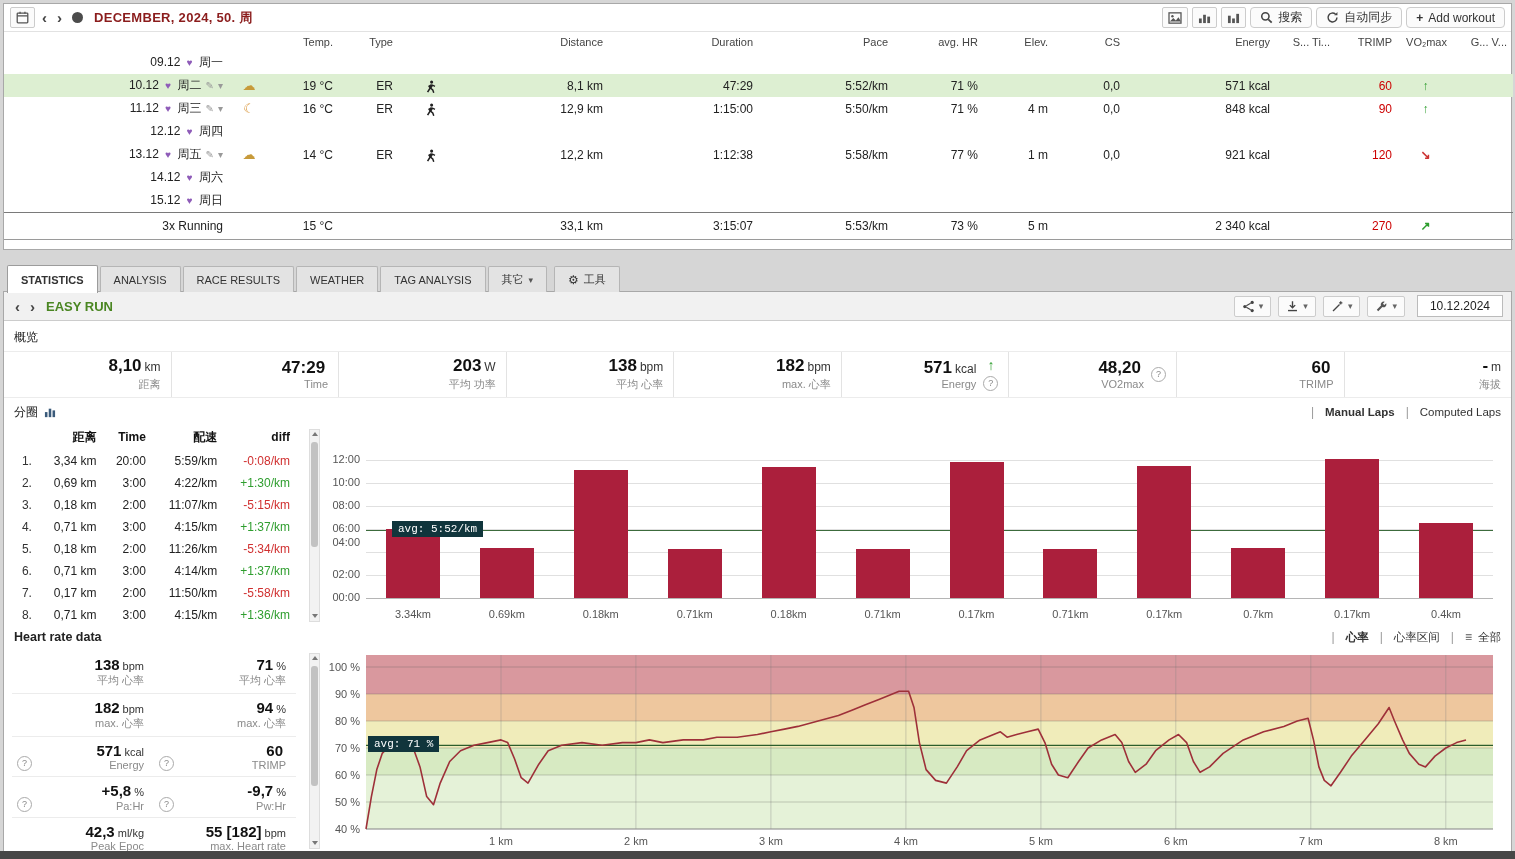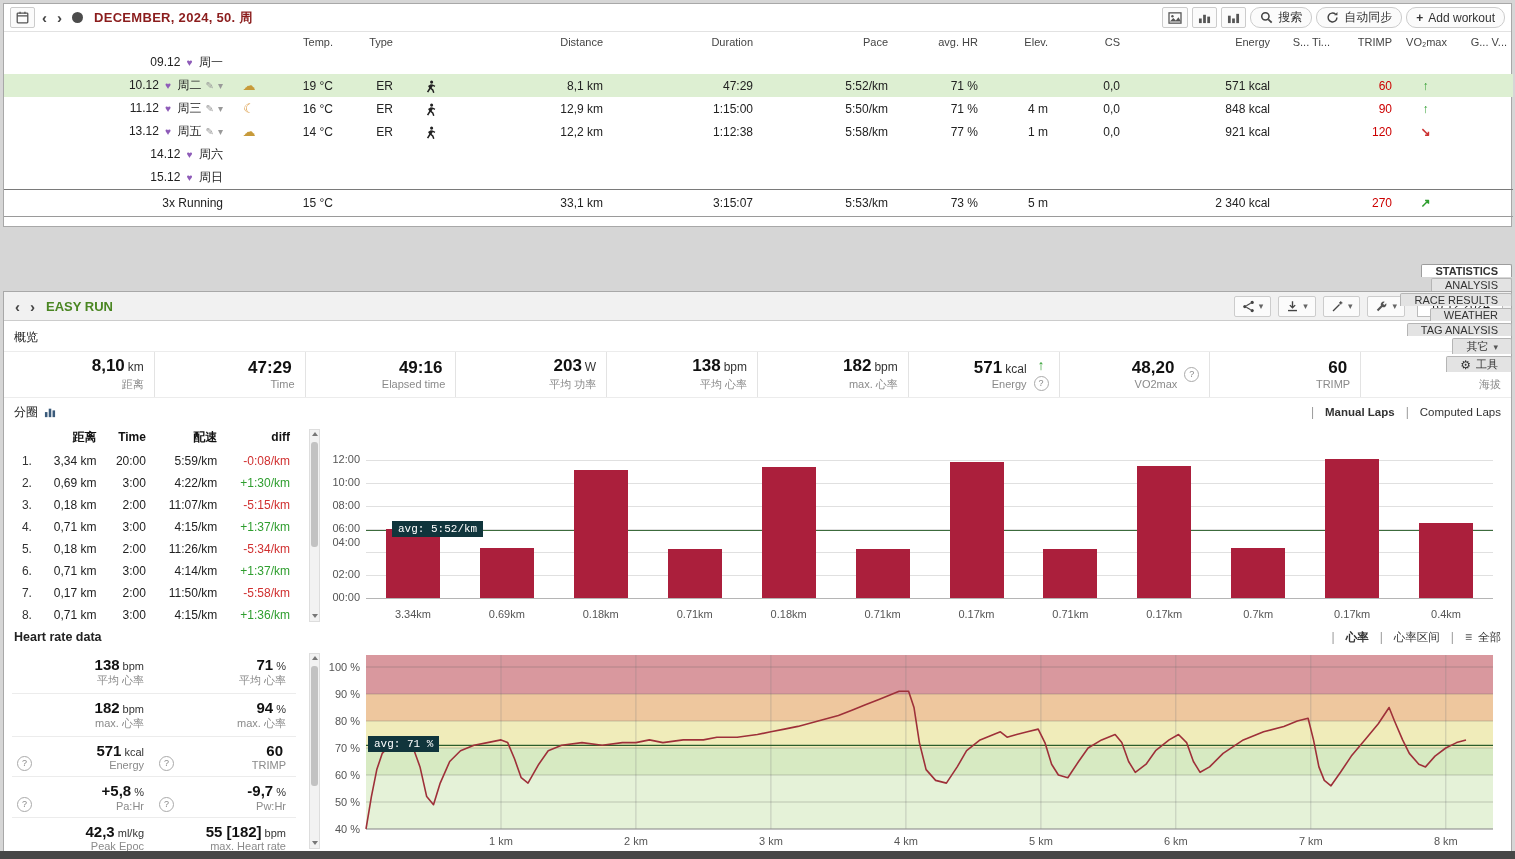--- a/index.html
+++ b/index.html
@@ -5,21 +5,21 @@
   html,body{margin:0;padding:0;width:1515px;height:859px;overflow:hidden;
     background:#d6d6d6;font-family:"Liberation Sans",sans-serif;font-size:12px;color:#222;}
   .page{position:relative;width:1515px;height:859px;overflow:hidden;}
 
   
   .panel-top{position:absolute;left:3px;top:3px;width:1509px;background:#fff;border:1px solid #a8a8a8;box-sizing:border-box;}
   .toolbar{display:flex;align-items:center;height:27px;padding:0 6px;gap:4px;background:#fff;border-bottom:1px solid #e2e2e2;}
   .tb-iconbtn{display:inline-flex;align-items:center;justify-content:center;gap:4px;height:21px;min-width:22px;
     background:#fbfbfb;border:1px solid #ccc;border-radius:2px;cursor:pointer;padding:0 5px;color:#333;}
   .tb-btn{display:inline-flex;align-items:center;gap:5px;height:21px;padding:0 9px;background:#fbfbfb;border:1px solid #ccc;
-    border-radius:10px;font-size:12px;color:#333;cursor:pointer;white-space:nowrap;}
+    border-radius:4px;font-size:12px;color:#333;cursor:pointer;white-space:nowrap;}
   .nav-arrow{border:none;background:none;font-size:15px;font-weight:bold;color:#444;cursor:pointer;padding:0 3px;line-height:1;}
   .dot{width:11px;height:11px;border-radius:50%;background:#4c4c4c;margin:0 3px;flex:0 0 auto;}
   .week-title{color:#8b1c1c;font-weight:bold;font-size:13px;margin-left:4px;letter-spacing:.3px;}
   .tb-spacer{flex:1;}
   .plus-ic{font-weight:bold;color:#333;}
 
   table.week-table{width:100%;border-collapse:collapse;table-layout:fixed;font-size:12px;margin-bottom:9px;}
   .week-table th{font-weight:normal;color:#444;font-size:11px;text-align:right;padding:4px 6px 3px;white-space:nowrap;overflow:hidden;}
   .week-table td{padding:3px 6px;height:16px;text-align:right;white-space:nowrap;overflow:hidden;}
   .week-table .c-date{text-align:right;padding-left:26px;margin-left:44px;}
@@ -30,21 +30,21 @@
   .heart{color:#8e5bb8;font-size:10px;margin:0 3px;}
   .row-ic{color:#999;font-size:10px;margin-left:4px;cursor:pointer;}
   .w-ic{font-size:13px;}
   .w-cloud{color:#c79a3a;}
   .w-moon{color:#d78f2e;}
   .t-up{color:#2e9e2e;font-weight:bold;}
   .t-down{color:#cc3333;font-weight:bold;}
 
   
   .bottom-wrap{position:absolute;left:3px;top:264px;width:1509px;}
-  .tabs-row{display:flex;align-items:flex-end;height:28px;padding-left:4px;position:relative;z-index:2;gap:2px;flex-direction:column;}
+  .tabs-row{display:flex;align-items:flex-end;height:28px;padding-left:4px;position:relative;z-index:2;gap:2px;}
   .tab{height:25px;padding:0 13px;display:flex;align-items:center;gap:5px;background:#e3e3e3;border:1px solid #b5b5b5;
     border-bottom:none;font-size:11px;color:#333;border-radius:2px 2px 0 0;cursor:pointer;white-space:nowrap;}
   .tab.active{background:#fff;font-weight:bold;height:27px;margin-bottom:-1px;border-color:#9c9c9c;}
   .tab.tool{margin-left:5px;}
   .tab .caret{font-size:9px;color:#555;}
   .tab .gear{font-size:12px;color:#333;}
   .panel-bottom{position:relative;background:#fff;border:1px solid #a8a8a8;height:566px;margin-top:-1px;z-index:1;box-sizing:border-box;overflow:hidden;}
 
   .workout-header{height:28px;background:#f1f1f1;border-bottom:1px solid #ccc;display:flex;align-items:center;padding:0 8px;gap:4px;}
   .workout-title{color:#4a8622;font-weight:bold;font-size:13px;margin-left:4px;}
@@ -271,20 +271,38 @@
             <td class="">71 %</td>
             <td class="">4 m</td>
             <td class="">0,0</td>
             <td class="">848 kcal</td>
             <td class=""></td>
             <td class="c-trimp">90</td>
             <td class="c-center"><span class="t-up">↑</span></td>
             <td class=""></td>
           </tr>
           <tr>
+            <td class="c-date">12.12 <span class="heart">♥</span> 周四</td>
+            <td class="c-center"></td>
+            <td class=""></td>
+            <td class=""></td>
+            <td class="c-center"></td>
+            <td class=""></td>
+            <td class=""></td>
+            <td class=""></td>
+            <td class=""></td>
+            <td class=""></td>
+            <td class=""></td>
+            <td class=""></td>
+            <td class=""></td>
+            <td class="c-trimp"></td>
+            <td class=""></td>
+            <td class=""></td>
+          </tr>
+          <tr>
             <td class="c-date">13.12 <span class="heart">♥</span> 周五<span class="row-ic">✎</span><span class="row-ic">▾</span></td>
             <td class="c-center"><span class="w-ic w-cloud">☁</span></td>
             <td class="">14 °C</td>
             <td class="">ER</td>
             <td class="c-center"><svg width="13" height="13" viewBox="0 0 16 16" fill="#222" style="display:inline-block;vertical-align:middle;">
                 <circle cx="10.6" cy="2.6" r="1.9"></circle>
                 <path d="M9.6 5.2 6.2 7.4l1.5 2.3-2.9 4.7 1.7 1 2.7-4.3 2.1 1.7 1.1 3.3 1.7-.6-1.3-3.9-2.2-1.9 1.5-2.4 2.3 1.2.7-1.5-3.2-1.6z"></path>
               </svg></td>
             <td class="">12,2 km</td>
             <td class="">1:12:38</td>
@@ -426,26 +444,20 @@
           <div class="stat">
             <div class="stat-main">
               <div class="stat-value">8,10<span class="stat-unit">km</span></div>
               <div class="stat-label">距离</div>
             </div>
           </div>
           <div class="stat">
             <div class="stat-main">
               <div class="stat-value">47:29<span class="stat-unit"></span></div>
               <div class="stat-label">Time</div>
-            </div>
-          </div>
-          <div class="stat">
-            <div class="stat-main">
-              <div class="stat-value">49:16<span class="stat-unit"></span></div>
-              <div class="stat-label">Elapsed time</div>
             </div>
           </div>
           <div class="stat">
             <div class="stat-main">
               <div class="stat-value">203<span class="stat-unit">W</span></div>
               <div class="stat-label">平均 功率</div>
             </div>
           </div>
           <div class="stat">
             <div class="stat-main">

